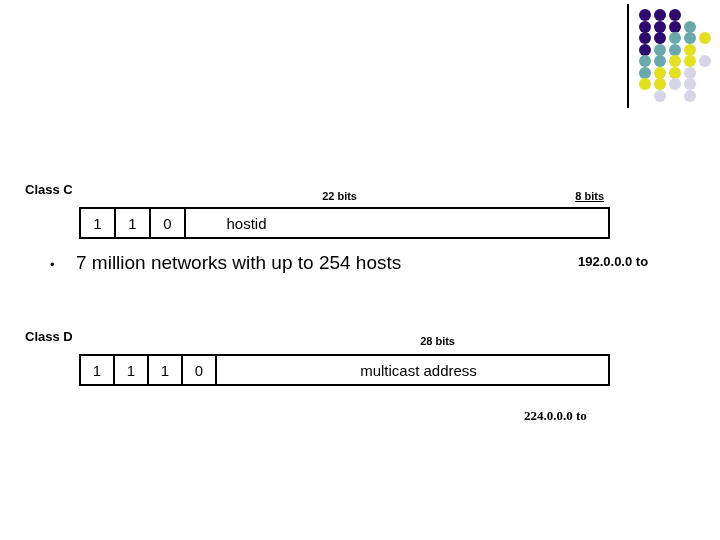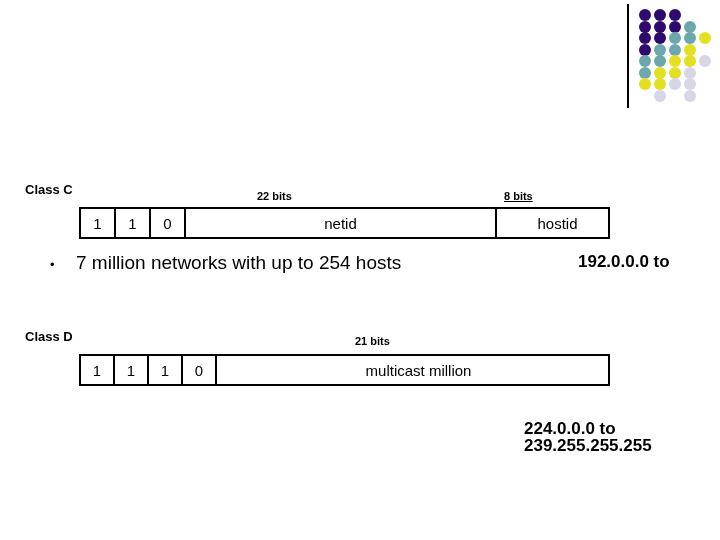--- a/index.html
+++ b/index.html
@@ -58,21 +58,21 @@
     font-weight: bold;
     font-size: 13px;
     letter-spacing: 0px;
     white-space: nowrap;
   }
   .bits-label {
     position: absolute;
     font-size: 11px;
     font-weight: bold;
     white-space: nowrap;
-    text-align: left;
+    text-align: right;
   }
   .fmt-row {
     position: absolute;
     box-sizing: border-box;
     border: 2px solid #000000;
     height: 32px;
     display: flex;
     align-items: stretch;
   }
   .cell {
@@ -113,21 +113,21 @@
   }
   .bullet-text {
     font-size: 19px;
     line-height: 1;
   }
 
   
   .range {
     position: absolute;
     font-weight: bold;
-    font-size: 17px;
+    font-size: 13px;
     line-height: 17px;
     white-space: nowrap;
   }
 </style>
 </head>
 <body>
 
 <div class="slide">
 
   <div class="deco">
@@ -170,43 +170,41 @@
   <div class="class-label" style="left:25px; top:182px;">Class C</div>
 
   <div class="bits-label" style="left:257px; top:190px; width:100px;">22 bits</div>
 
   <div class="bits-label" style="left:504px; top:190px; width:100px;text-decoration:underline;">8 bits</div>
 
   <div class="fmt-row" style="left:79px; top:207px; width:531px;">
     <div class="cell bit">1</div>
     <div class="cell bit">1</div>
     <div class="cell bit">0</div>
-    <div class="cell field" style="flex:0 0 311px;">netid</div>
     <div class="cell field" style="flex:0 0 auto; width:109px;">hostid</div>
   </div>
 
   <div class="bullet-row" style="left:50px; top:253px;">
     <span class="bullet-mark">•</span>
     <span class="bullet-text">7 million networks with up to 254 hosts</span>
   </div>
 
   <div class="range" style="left:578px; top:253px;">
     <div>192.0.0.0 to</div>
   </div>
 
   <div class="class-label" style="left:25px; top:329px;">Class D</div>
 
-  <div class="bits-label" style="left:355px; top:335px; width:100px;">21 bits</div>
+  <div class="bits-label" style="left:355px; top:335px; width:100px;">28 bits</div>
 
   <div class="fmt-row" style="left:79px; top:354px; width:531px;">
     <div class="cell bit4">1</div>
     <div class="cell bit4">1</div>
     <div class="cell bit4">1</div>
     <div class="cell bit4">0</div>
-    <div class="cell field">multicast million</div>
-  </div>
-
-  <div class="range" style="left:524px; top:420px;">
+    <div class="cell field">multicast address</div>
+  </div>
+
+  <div class="range" style="left:524px; top:407px;font-family:Liberation Serif, serif;">
     <div>224.0.0.0 to</div>
-    <div>239.255.255.255</div>
   </div>
 
 </div>
 
 </body></html>

